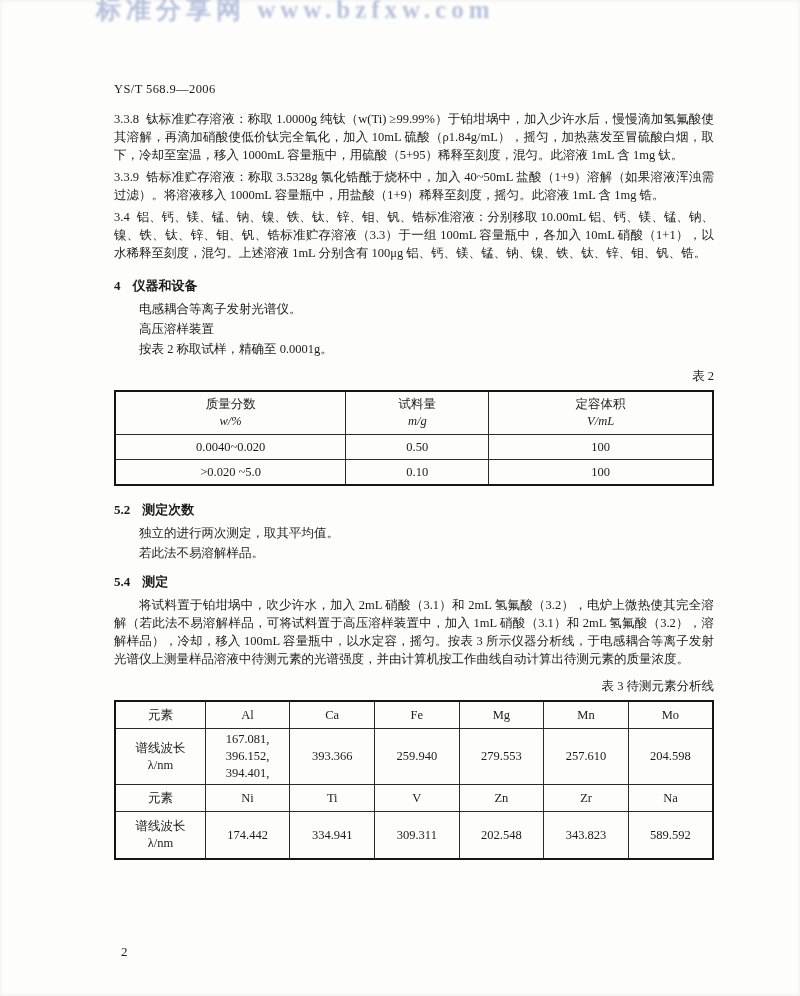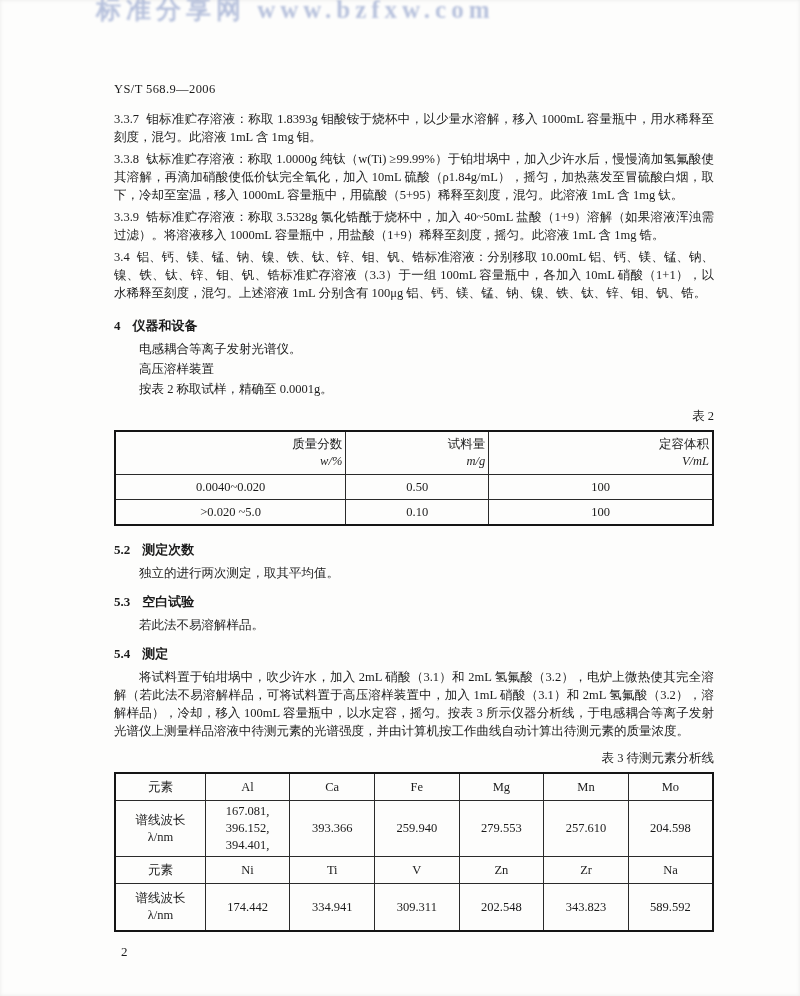--- a/index.html
+++ b/index.html
@@ -12,39 +12,38 @@
   .num{margin-right:7px;}
   .heading{font-weight:bold;margin:11px 0 5px 0;font-size:13px;}
   .hnum{margin-right:12px;}
   .mt{margin-top:15px;}
   .body-line{text-indent:2em;margin:0 0 2px 0;}
   .para-indent{text-align:justify;text-indent:2em;margin:0 0 3px 0;font-family:Liberation Serif, serif;}
   .table-caption{text-align:right;margin:9px 0 5px 0;font-size:12.5px;}
   table.tbl{border-collapse:collapse;width:100%;table-layout:fixed;border:2px solid #151515;margin:0 0 4px 0;}
   .tbl td,.tbl th{border:1px solid #2a2a2a;text-align:center;vertical-align:middle;font-weight:normal;font-size:12.5px;padding:2px 3px;line-height:17px;}
   .unit{font-style:italic;}
-  .tbl2 thead th{height:38px;text-align:right;}
+  .tbl2 thead th{height:38px;}
   .tbl2 tbody td{height:20px;}
   .tbl3 .el-row td{height:22px;}
   .tbl3 .wl-row td{height:42px;}
   .preline{white-space:pre-line;line-height:16.5px;}
   .pagenum{position:absolute;left:121px;top:944px;font-size:13px;}
 </style>
 </head>
 <body>
 
 <div class="page">
 
   <div class="watermark">标准分享网 www.bzfxw.com</div>
 
   <div class="content">
 
     <div class="doc-number">YS/T 568.9—2006</div>
 
-    <p class="para"><span class="num">3.3.7</span><span>钼标准贮存溶液：称取 1.8393g 钼酸铵于烧杯中，以少量水溶解，移入 1000mL 容量瓶中，用水稀释至刻度，混匀。此溶液 1mL 含 1mg 钼。</span></p>
 
     <p class="para"><span class="num">3.3.8</span><span>钛标准贮存溶液：称取 1.0000g 纯钛（w(Ti) ≥99.99%）于铂坩埚中，加入少许水后，慢慢滴加氢氟酸使其溶解，再滴加硝酸使低价钛完全氧化，加入 10mL 硫酸（ρ1.84g/mL），摇匀，加热蒸发至冒硫酸白烟，取下，冷却至室温，移入 1000mL 容量瓶中，用硫酸（5+95）稀释至刻度，混匀。此溶液 1mL 含 1mg 钛。</span></p>
 
     <p class="para"><span class="num">3.3.9</span><span>锆标准贮存溶液：称取 3.5328g 氯化锆酰于烧杯中，加入 40~50mL 盐酸（1+9）溶解（如果溶液浑浊需过滤）。将溶液移入 1000mL 容量瓶中，用盐酸（1+9）稀释至刻度，摇匀。此溶液 1mL 含 1mg 锆。</span></p>
 
     <p class="para"><span class="num">3.4</span><span>铝、钙、镁、锰、钠、镍、铁、钛、锌、钼、钒、锆标准溶液：分别移取 10.00mL 铝、钙、镁、锰、钠、镍、铁、钛、锌、钼、钒、锆标准贮存溶液（3.3）于一组 100mL 容量瓶中，各加入 10mL 硝酸（1+1），以水稀释至刻度，混匀。上述溶液 1mL 分别含有 100μg 铝、钙、镁、锰、钠、镍、铁、钛、锌、钼、钒、锆。</span></p>
 
     <div class="heading mt"><span class="hnum">4</span><span>仪器和设备</span></div>
     <p class="body-line">电感耦合等离子发射光谱仪。</p>
     <p class="body-line">高压溶样装置</p>
@@ -84,21 +83,20 @@
           <td>&gt;0.020 ~5.0</td>
           <td>0.10</td>
           <td>100</td>
         </tr>
       </tbody>
     </table>
 
     <div class="heading mt"><span class="hnum">5.2</span><span>测定次数</span></div>
     <p class="body-line">独立的进行两次测定，取其平均值。</p>
 
-    <div class="heading"><span class="hnum">5.3</span><span>空白试验</span></div>
     <p class="body-line">若此法不易溶解样品。</p>
 
     <div class="heading"><span class="hnum">5.4</span><span>测定</span></div>
     <p class="para-indent">将试料置于铂坩埚中，吹少许水，加入 2mL 硝酸（3.1）和 2mL 氢氟酸（3.2），电炉上微热使其完全溶解（若此法不易溶解样品，可将试料置于高压溶样装置中，加入 1mL 硝酸（3.1）和 2mL 氢氟酸（3.2），溶解样品），冷却，移入 100mL 容量瓶中，以水定容，摇匀。按表 3 所示仪器分析线，于电感耦合等离子发射光谱仪上测量样品溶液中待测元素的光谱强度，并由计算机按工作曲线自动计算出待测元素的质量浓度。</p>
 
     <div class="table-caption">表 3 待测元素分析线</div>
     <table class="tbl tbl3">
       <colgroup>
         <col style="width:15.1%">
           <col style="width:14.15%">

